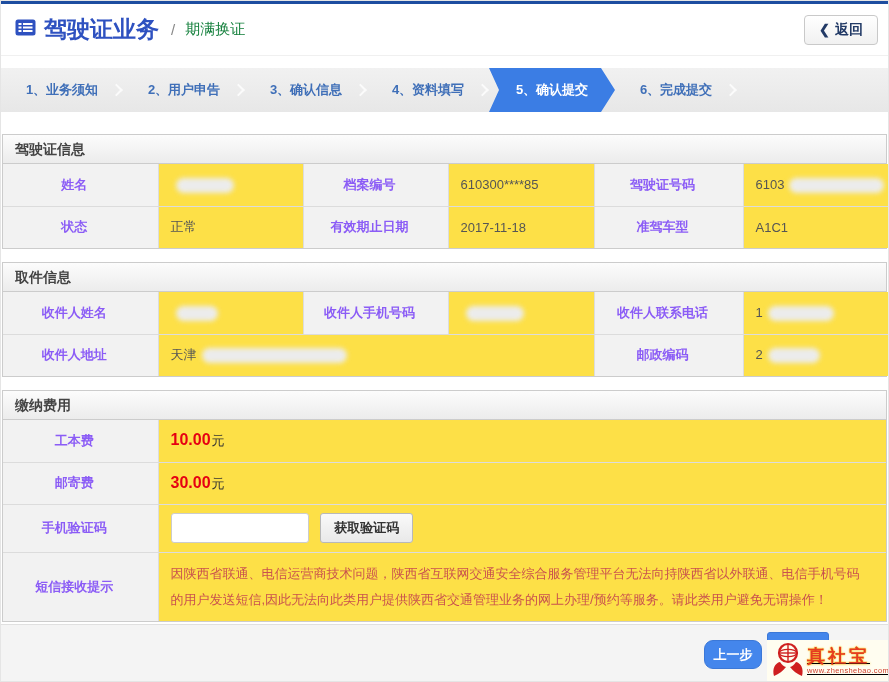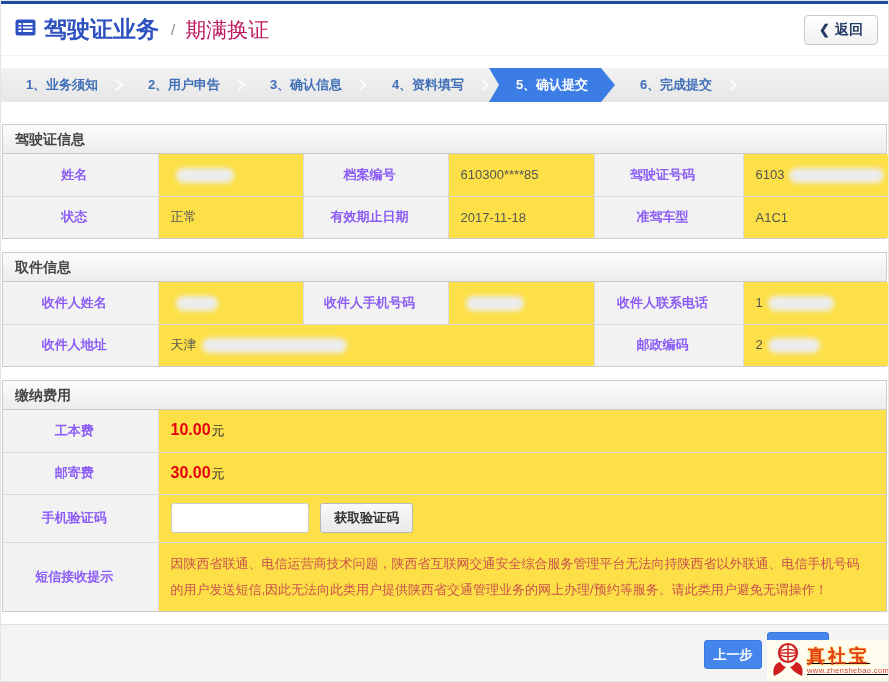--- a/index.html
+++ b/index.html
@@ -4,27 +4,27 @@
 <style>
   * { margin:0; padding:0; box-sizing:border-box; }
   body { font-family:"Liberation Sans","DejaVu Sans",sans-serif; background:#fff; }
   .page { position:relative; width:889px; height:682px; background:#fff; overflow:hidden; border:1px solid #e5e5e5; }
   .topline { height:3px; background:#1d4da0; }
 
   
   .hdr { height:52px; display:flex; align-items:center; justify-content:space-between; padding:0 10px 0 14px; border-bottom:1px solid #f0f0f0; }
   .hdr-left { display:flex; align-items:center; gap:8px; }
   .hdr-title { color:#2e51c0; font-size:23px; font-weight:bold; }
-  .hdr-sub { color:#be185d; font-size:21px; }
+  .hdr-sub { color:#15803d; font-size:15px; }
   .hdr-sep { color:#888; font-size:15px; margin:0 2px 0 4px; }
   .back-btn { display:flex; align-items:center; gap:5px; background:linear-gradient(#ffffff,#f1f1f1); border:1px solid #c9c9c9; border-radius:4px; height:30px; padding:0 14px; color:#223a66; font-size:14px; font-weight:bold; cursor:pointer; }
   .back-chев { font-size:13px; }
 
   
-  .steps { position:relative; margin-top:12px; height:34px; background:linear-gradient(#f1f1f1,#e7e7e7); display:flex; align-items:stretch; }
+  .steps { position:relative; margin-top:12px; height:44px; background:linear-gradient(#f1f1f1,#e7e7e7); display:flex; align-items:stretch; }
   .step { position:relative; width:122px; display:flex; align-items:center; justify-content:center; color:#3f6fb8; font-size:13px; font-weight:bold; }
   .step .chev { position:absolute; right:2px; top:50%; width:9px; height:9px; border-top:2px solid #fbfbfb; border-right:2px solid #fbfbfb; transform:translateY(-50%) rotate(45deg); }
   .step.active { width:126px; background:#3b7de4; color:#fff; clip-path:polygon(0 0, calc(100% - 14px) 0, 100% 50%, calc(100% - 14px) 100%, 0 100%, 10px 50%); z-index:1; }
   .steps .filler { flex:1; }
 
   
   .content { padding:22px 1px 0 1px; }
   .section { border:1px solid #ccc; margin-bottom:13px; }
   .section-hd { height:29px; line-height:29px; padding-left:12px; font-size:14px; font-weight:bold; color:#444; background:linear-gradient(#fcfcfc,#ececec); border-bottom:1px solid #ccc; }
   table { width:100%; border-collapse:collapse; table-layout:fixed; }
@@ -40,21 +40,21 @@
   .unit { color:#333; font-size:13px; margin-left:1px; }
 
   .code-input { width:138px; height:30px; border:1px solid #ccc; border-radius:3px; padding:0 8px; font-size:13px; }
   .code-btn { height:30px; margin-left:8px; padding:0 13px; background:linear-gradient(#f9f9f9,#e9e9e9); border:1px solid #b8b8b8; border-radius:3px; font-size:13px; font-weight:bold; color:#333; cursor:pointer; }
 
   .sms-row td { height:69px; }
   .sms-text { color:#c9524e; font-size:13px; line-height:26px; padding:8px 20px 8px 0; }
 
   
   .footer { position:absolute; left:0; right:0; bottom:0; height:57px; background:#f4f4f4; border-top:1px solid #e0e0e0; }
-  .prev-btn { position:absolute; top:15px; right:126px; width:58px; height:29px; background:#4486ec; border:1px solid #3b78d8; border-radius:3px; color:#fff; font-size:13px; font-weight:bold; cursor:pointer; }
+  .prev-btn { position:absolute; top:15px; right:126px; width:58px; height:29px; background:#4486ec; border:1px solid #3b78d8; border-radius:9px; color:#fff; font-size:13px; font-weight:bold; cursor:pointer; }
   .next-btn { position:absolute; top:7px; right:59px; width:62px; height:30px; background:#4486ec; border:1px solid #3b78d8; border-radius:3px; z-index:1; cursor:pointer; }
   .watermark { position:absolute; top:15px; right:0; width:121px; height:42px; background:#fffdf0; display:flex; align-items:center; padding:2px 4px; z-index:2; }
   .wm-text { display:flex; flex-direction:column; line-height:1; margin-left:2px;text-decoration:underline; }
   .wm-name { font-size:18px; font-weight:bold; color:#e53b22; letter-spacing:3px; text-shadow:0 0 1px #f5c518, 0 0 2px #f5c518; }
   .wm-url { font-size:7.5px; color:#d04030; margin-top:2px; letter-spacing:.4px; }
 </style>
 </head>
 <body>
 
 <div class="page">

